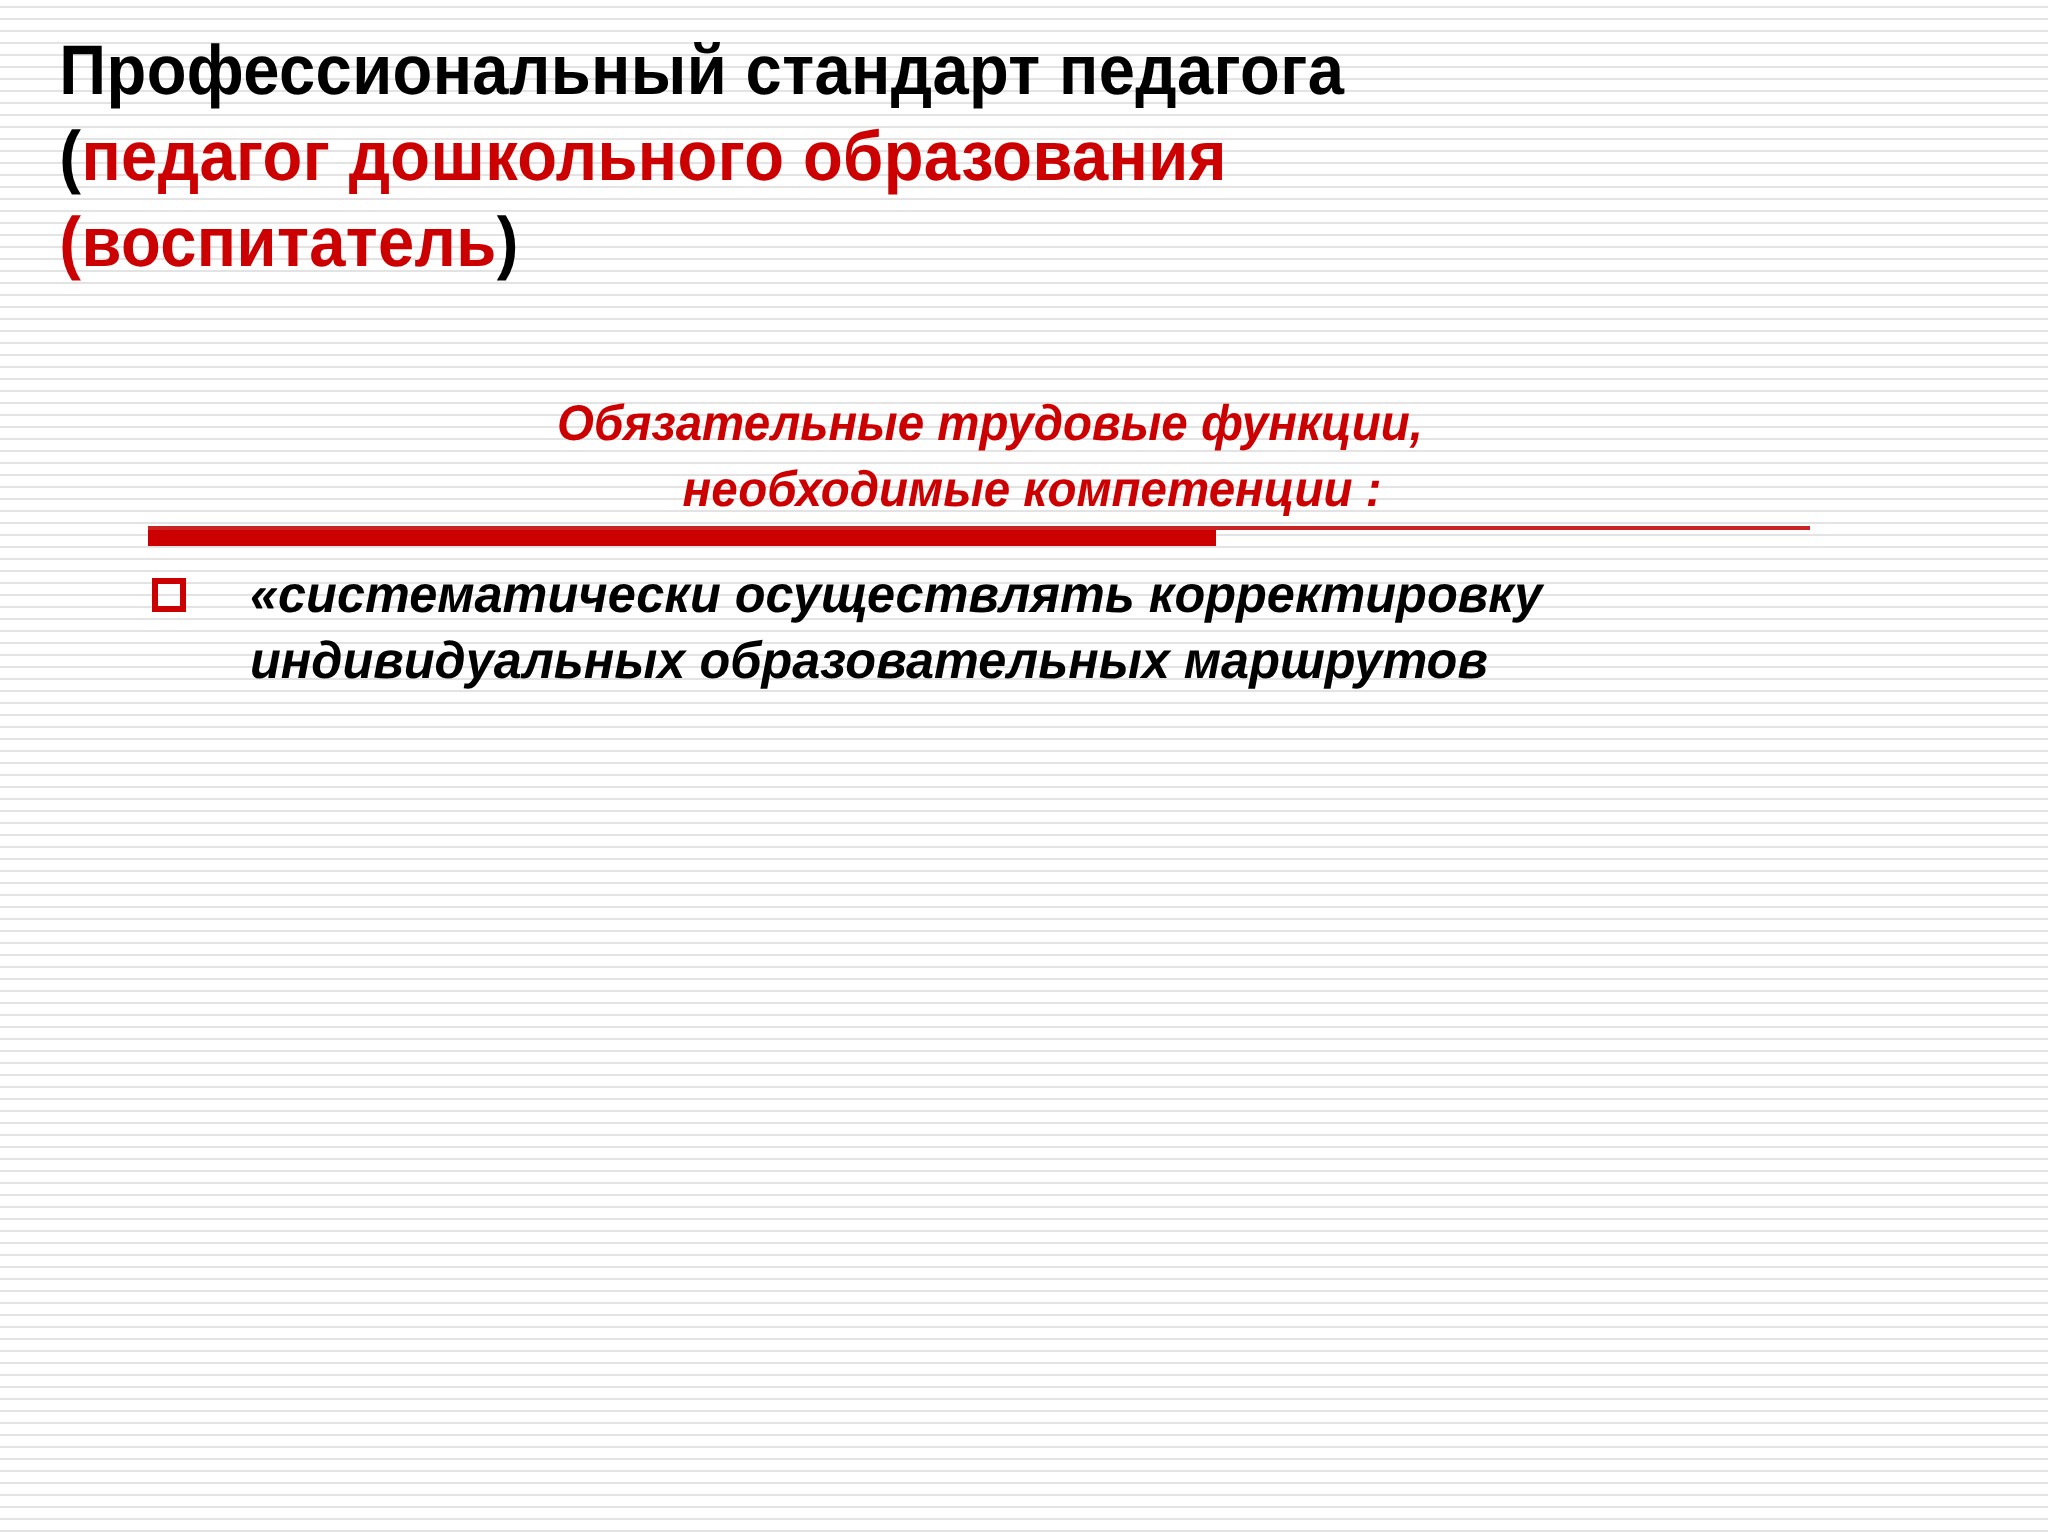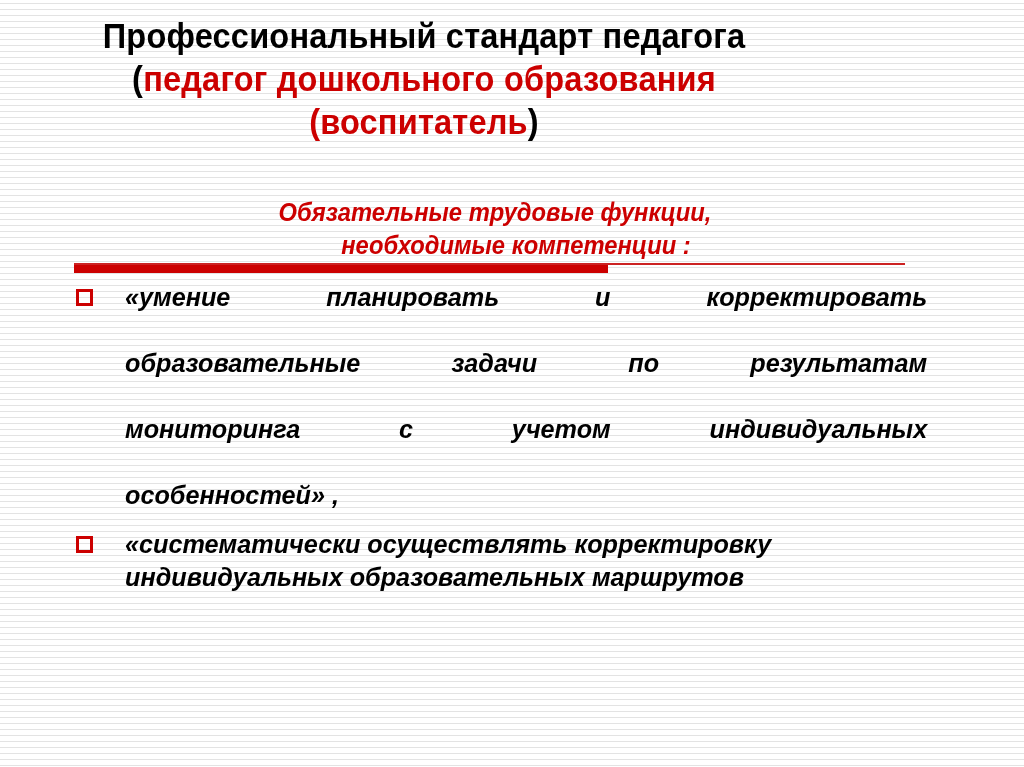--- a/index.html
+++ b/index.html
@@ -31,21 +31,21 @@
     );
     overflow: hidden;
   }
 
   
   #title-block {
     position: absolute;
     left: 0;
     top: 14px;
     width: 848px;
-    text-align: center;
+    text-align: left;
   }
   .title-line {
     font-family: "Liberation Sans", sans-serif;
     font-weight: bold;
     font-size: 35px;
     line-height: 43px;
     letter-spacing: 0.2px;
     white-space: nowrap;
     transform: scaleX(0.93);
     transform-origin: center center;
@@ -158,29 +158,20 @@
     <div class="subtitle-line" id="subtitle-line-1">Обязательные трудовые  функции,</div>
     <div class="subtitle-line" id="subtitle-line-2">необходимые  компетенции :</div>
   </div>
 
   <div id="divider-thin-rule"></div>
   <div id="divider-thick-bar"></div>
 
   <div id="bullet-list">
 
 
-    <div class="bullet-item">
-      <span class="bullet-marker"></span>
-      <div class="bullet-text">
-        <span class="jline"> «умение  планировать  и  корректировать</span>
-        <span class="jline">образовательные  задачи  по  результатам</span>
-        <span class="jline">мониторинга  с  учетом  индивидуальных</span>
-        <span class="lastline">особенностей» ,</span>
-      </div>
-    </div>
 
     <div class="bullet-item">
       <span class="bullet-marker"></span>
       <div class="bullet-text">
         <span class="lastline">«систематически осуществлять корректировку</span>
         <span class="lastline">индивидуальных образовательных маршрутов</span>
 
       </div>
     </div>
 

